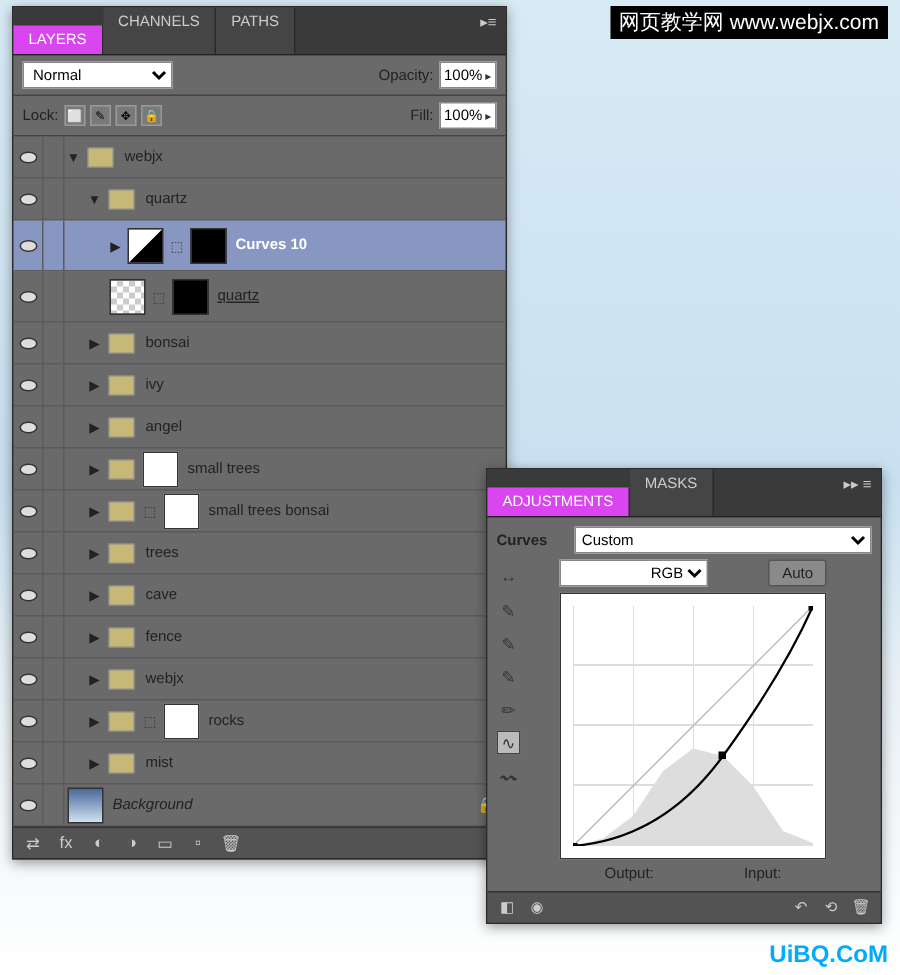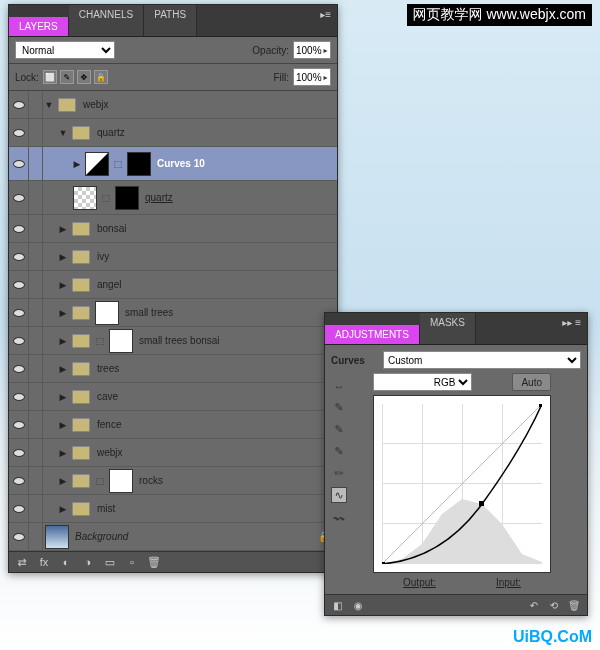--- a/index.html
+++ b/index.html
@@ -53,21 +53,21 @@
 .adj-tools{float:left;width:20px;display:flex;flex-direction:column;gap:6px;padding-top:4px;}
 .adj-tools span{width:16px;height:16px;display:flex;align-items:center;justify-content:center;color:#333;font-size:11px;}
 .adj-tools .sel{background:#bbb;border:1px solid #444;}
 .curve-area{margin-left:22px;}
 .curve-top{display:flex;gap:6px;margin-bottom:4px;}
 .curve-top select{flex:1;background:#fff;border:1px solid #888;height:18px;text-align:right;}
 .curve-top button{background:#8a8a8a;border:1px solid #555;padding:2px 8px;color:#222;border-radius:2px;margin-left:34px;}
 .curve-box{width:178px;height:178px;background:#fff;border:1px solid #333;position:relative;}
 .curve-box .grid{position:absolute;inset:8px;background:repeating-linear-gradient(0deg,#ddd 0,#ddd 1px,transparent 1px,transparent 40px),repeating-linear-gradient(90deg,#ddd 0,#ddd 1px,transparent 1px,transparent 40px);}
 .curve-box svg{position:absolute;inset:8px;}
-.curve-labels{display:flex;justify-content:space-around;margin-top:4px;color:#222;text-decoration:underline;}
+.curve-labels{display:flex;justify-content:space-around;margin-top:4px;color:#222;}
 .adj-status{background:#535353;display:flex;gap:6px;padding:3px 6px;border-top:1px solid #333;}
 .adj-status span{width:14px;height:14px;color:#ccc;font-size:10px;display:flex;align-items:center;justify-content:center;}
 .adj-status .spacer{flex:1;}
 </style>
 </head>
 <body>
 
 <div class="watermark-top">网页教学网
 www.webjx.com</div>
 <div class="watermark-bottom">UiBQ.CoM</div>

